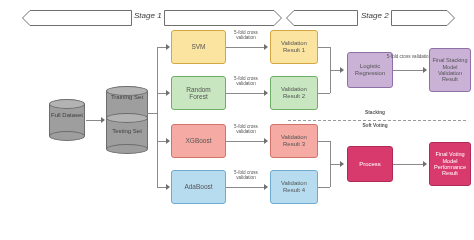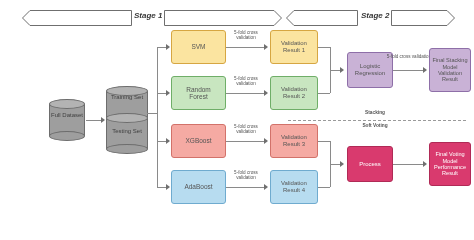--- a/index.html
+++ b/index.html
@@ -7,21 +7,21 @@
   #canvas{position:relative;width:474px;height:218px;background:#ffffff;overflow:hidden;}
   .node{position:absolute;box-sizing:border-box;border-radius:3px;display:flex;align-items:center;justify-content:center;text-align:center;line-height:1.15;}
   .node span{display:block;padding:0 2px;}
   .lbl{position:absolute;color:#555;text-align:center;line-height:1.1;}
   .edge{position:absolute;background:#8a8a8a;}
   .h{height:1px;}
   .v{width:1px;}
   .arrow{position:absolute;width:0;height:0;border-style:solid;}
   .ar-r{border-width:3px 0 3px 4.5px;border-color:transparent transparent transparent #6f6f6f;}
   .stage-band{position:absolute;height:16px;}
-  .stage-text{position:absolute;font-style:italic;font-weight:bold;color:#3a3a3a;white-space:nowrap;}
+  .stage-text{position:absolute;font-style:italic;font-weight:normal;color:#3a3a3a;white-space:nowrap;}
   .dashed{position:absolute;border-top:1px dashed #9a9a9a;}
   .cyl{position:absolute;}
   .cyl-body{position:absolute;left:0;right:0;background:#9e9e9e;border-left:1px solid #6d6d6d;border-right:1px solid #6d6d6d;}
   .cyl-top{position:absolute;left:0;right:0;height:10px;background:#b3b3b3;border:1px solid #6d6d6d;border-radius:50%/50%;box-sizing:border-box;}
   .cyl-bot{position:absolute;left:0;right:0;height:10px;background:#9e9e9e;border:1px solid #6d6d6d;border-radius:50%/50%;box-sizing:border-box;}
   .cyl-txt{position:absolute;left:0;right:0;text-align:center;color:#3f3f3f;line-height:1.1;}
 </style>
 </head>
 <body>
 

